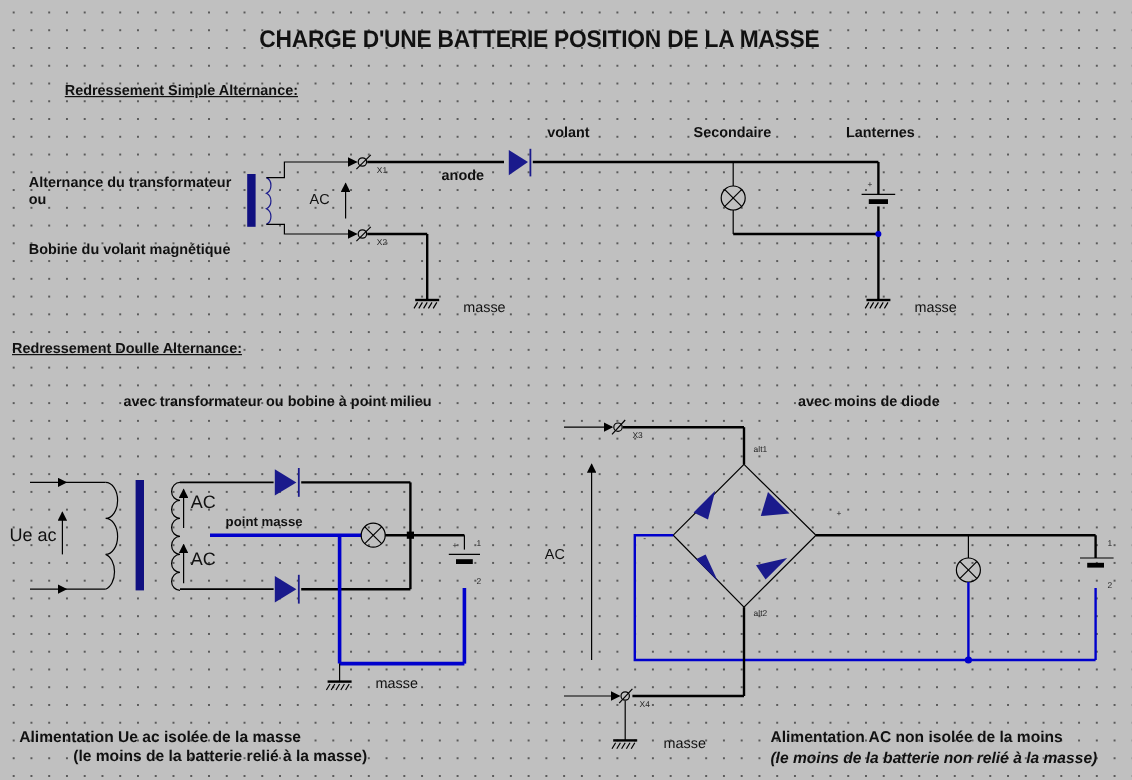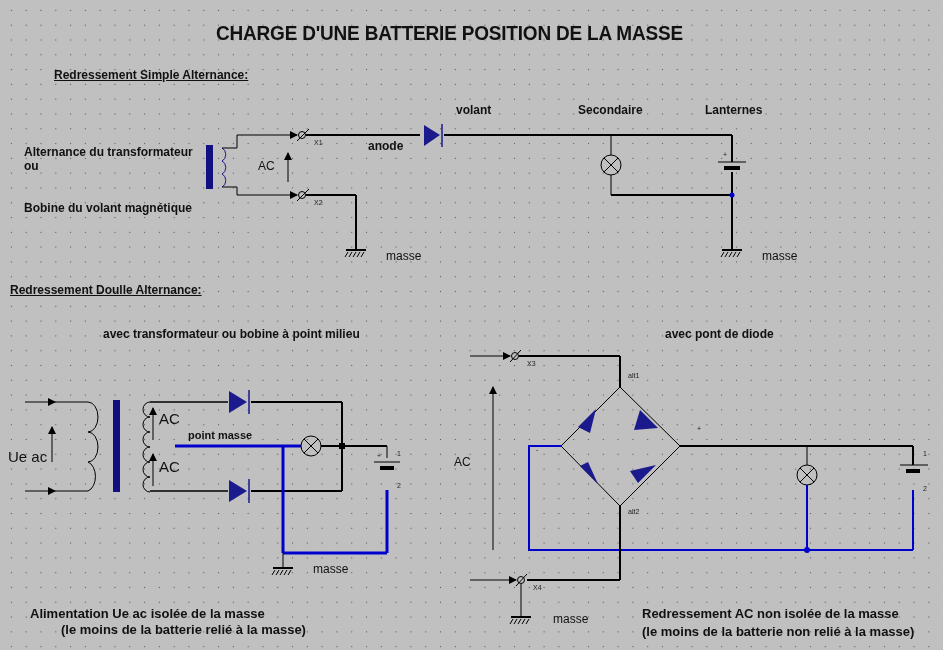--- a/index.html
+++ b/index.html
@@ -193,36 +193,36 @@
 <div class="txt bold" style="left:368px;top:103px;margin-top:36px;">anode</div>
 <div class="txt bold" style="left:456px;top:103px;">volant</div>
 <div class="txt bold" style="left:578px;top:103px;">Secondaire</div>
 <div class="txt bold" style="left:705px;top:103px;">Lanternes</div>
 <div class="txt label" style="left:386px;top:249px;">masse</div>
 <div class="txt label" style="left:762px;top:249px;">masse</div>
 <div class="txt small" style="left:723px;top:151px;">+</div>
 
 <div class="txt section" style="left:10px;top:283px;">Redressement Doulle Alternance:</div>
 <div class="txt bold" style="left:56px;top:327px;margin-left:47px;">avec transformateur ou bobine à point milieu</div>
-<div class="txt big" style="left:8px;top:448px;">Ue ac</div>
+<div class="txt big" style="left:8px;top:438px;">Ue ac</div>
 <div class="txt big" style="left:159px;top:410px;">AC</div>
 <div class="txt big" style="left:159px;top:458px;">AC</div>
 <div class="txt" style="left:188px;top:429px;font-weight:bold;font-size:11px;">point masse</div>
 <div class="txt small" style="left:397px;top:450px;">1</div>
 <div class="txt small" style="left:397px;top:482px;">2</div>
 <div class="txt small" style="left:377px;top:452px;">+</div>
 <div class="txt label" style="left:313px;top:562px;">masse</div>
-<div class="txt foot" style="left:30px;top:606px;">Alimentation Ue ac isolée de la masse</div>
+<div class="txt foot" style="left:16px;top:606px;">Alimentation Ue ac isolée de la masse</div>
 <div class="txt foot" style="left:13px;top:622px;margin-left:48px;">(le moins de la batterie relié à la masse)</div>
 
-<div class="txt bold" style="left:665px;top:327px;">avec pont de diode</div>
+<div class="txt bold" style="left:665px;top:327px;">avec moins de diode</div>
 <div class="txt small" style="left:527px;top:360px;">X3</div>
 <div class="txt small" style="left:533px;top:584px;">X4</div>
 <div class="txt small" style="left:628px;top:372px;">alt1</div>
 <div class="txt small" style="left:628px;top:508px;">alt2</div>
 <div class="txt label" style="left:454px;top:455px;">AC</div>
 <div class="txt small" style="left:697px;top:425px;">+</div>
 <div class="txt small" style="left:536px;top:446px;">-</div>
 <div class="txt small" style="left:923px;top:450px;">1</div>
 <div class="txt small" style="left:923px;top:485px;">2</div>
 <div class="txt label" style="left:553px;top:612px;">masse</div>
-<div class="txt foot" style="left:642px;top:606px;">Redressement AC non isolée de la masse</div>
-<div class="txt foot" style="left:642px;top:624px;">(le moins de la batterie non relié à la masse)</div>
+<div class="txt foot" style="left:642px;top:606px;">Alimentation AC non isolée de la moins</div>
+<div class="txt foot" style="left:642px;top:624px;font-style:italic;">(le moins de la batterie non relié à la masse)</div>
 
 </body></html>

